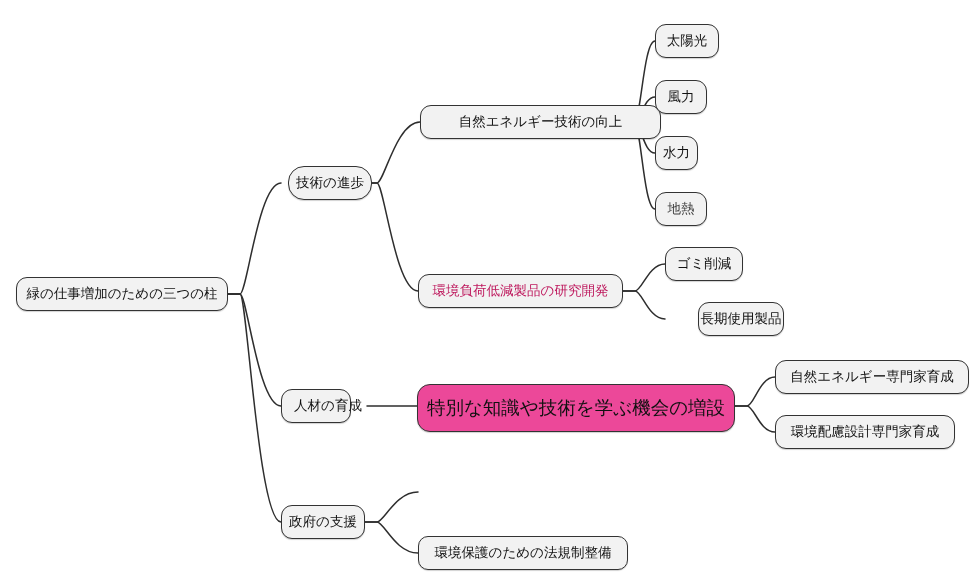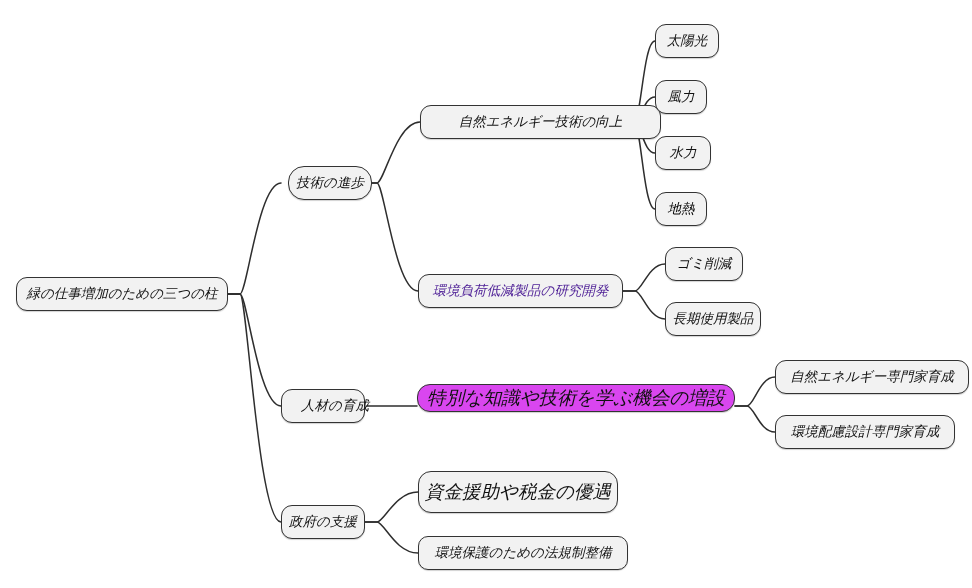--- a/index.html
+++ b/index.html
@@ -30,21 +30,20 @@
     box-sizing: border-box;
     background: #f2f2f2;
     border: 1.6px solid #333333;
     border-radius: 11px;
     color: #111111;
     font-size: 13.5px;
     line-height: 1;
     white-space: nowrap;
     text-align: center;
     box-shadow: 0 1px 1px rgba(0,0,0,0.18);
-    font-style: italic;
   }
   .node.large {
     font-size: 18.5px;
     border-radius: 13px;
   }
 </style>
 </head>
 <body>
 
 <div id="stage" style="background: rgb(255, 255, 255);">
@@ -62,28 +61,27 @@
       <path d="M 623 291 L 635 291 C 642 291, 648.5 319, 665 319" fill="none" stroke="#2e2e2e" stroke-width="1.5" stroke-linecap="round"></path>
       <path d="M 367 406 L 417 406" fill="none" stroke="#2e2e2e" stroke-width="1.5" stroke-linecap="round"></path>
       <path d="M 735 406 L 747 406 C 754 406, 759.6 377, 775 377" fill="none" stroke="#2e2e2e" stroke-width="1.5" stroke-linecap="round"></path>
       <path d="M 735 406 L 747 406 C 754 406, 759.6 432, 775 432" fill="none" stroke="#2e2e2e" stroke-width="1.5" stroke-linecap="round"></path>
       <path d="M 365 522 L 377 522 C 384 522, 395.45 492, 418 492" fill="none" stroke="#2e2e2e" stroke-width="1.5" stroke-linecap="round"></path>
       <path d="M 365 522 L 377 522 C 384 522, 395.45 553, 418 553" fill="none" stroke="#2e2e2e" stroke-width="1.5" stroke-linecap="round"></path>
     </svg>
 
 <div class="node" style="left: 16px; top: 277px; width: 212px; height: 34px; background: rgb(242, 242, 242); border-color: rgb(51, 51, 51); color: rgb(17, 17, 17);">緑の仕事増加のための三つの柱</div>
     <div class="node" style="left: 288px; top: 166px; width: 84px; height: 34px; background: rgb(242, 242, 242); border-color: rgb(51, 51, 51); color: rgb(17, 17, 17); border-radius: 16px;">技術の進歩</div>
-    <div class="node" style="left: 281px; top: 389px; width: 84px; height: 34px; background: rgb(242, 242, 242); border-color: rgb(51, 51, 51); color: rgb(17, 17, 17); padding-left: 24px;">人材の育成</div>
+    <div class="node" style="left: 281px; top: 389px; width: 70px; height: 34px; background: rgb(242, 242, 242); border-color: rgb(51, 51, 51); color: rgb(17, 17, 17); padding-left: 24px;">人材の育成</div>
     <div class="node" style="left: 281px; top: 505px; width: 84px; height: 34px; background: rgb(242, 242, 242); border-color: rgb(51, 51, 51); color: rgb(17, 17, 17);">政府の支援</div>
     <div class="node" style="left: 420px; top: 105px; width: 241px; height: 34px; background: rgb(242, 242, 242); border-color: rgb(51, 51, 51); color: rgb(17, 17, 17);">自然エネルギー技術の向上</div>
-    <div class="node" style="left: 418px; top: 274px; width: 205px; height: 34px; background: rgb(242, 242, 242); border-color: rgb(51, 51, 51); color: #4c1d95;">環境負荷低減製品の研究開発</div>
+    <div class="node" style="left: 418px; top: 274px; width: 205px; height: 34px; background: rgb(242, 242, 242); border-color: rgb(51, 51, 51); color: #be185d;">環境負荷低減製品の研究開発</div>
     <div class="node" style="left: 655px; top: 24px; width: 64px; height: 34px; background: rgb(242, 242, 242); border-color: rgb(51, 51, 51); color: rgb(17, 17, 17);">太陽光</div>
     <div class="node" style="left: 655px; top: 80px; width: 52px; height: 34px; background: rgb(242, 242, 242); border-color: rgb(51, 51, 51); color: rgb(17, 17, 17);">風力</div>
-    <div class="node" style="left: 655px; top: 136px; width: 56px; height: 34px; background: rgb(242, 242, 242); border-color: rgb(51, 51, 51); color: rgb(17, 17, 17);">水力</div>
-    <div class="node" style="left: 655px; top: 192px; width: 52px; height: 34px; background: rgb(242, 242, 242); border-color: rgb(51, 51, 51); color: #000000;">地熱</div>
+    <div class="node" style="left: 655px; top: 136px; width: 43px; height: 34px; background: rgb(242, 242, 242); border-color: rgb(51, 51, 51); color: rgb(17, 17, 17);">水力</div>
+    <div class="node" style="left: 655px; top: 192px; width: 52px; height: 34px; background: rgb(242, 242, 242); border-color: rgb(51, 51, 51); color: #404040;">地熱</div>
     <div class="node" style="left: 665px; top: 247px; width: 78px; height: 34px; background: rgb(242, 242, 242); border-color: rgb(51, 51, 51); color: rgb(17, 17, 17); text-align: right;">ゴミ削減</div>
-    <div class="node" style="left: 665px; top: 302px; width: 96px; height: 34px; background: rgb(242, 242, 242); border-color: rgb(51, 51, 51); color: rgb(17, 17, 17);">長期使用製品</div>
-    <div class="node large" style="left: 417px; top: 384px; width: 318px; height: 28px; background: #d946ef; border-color: rgb(51, 51, 51); color: rgb(17, 17, 17);">特別な知識や技術を学ぶ機会の増設</div>
+    <div class="node" style="left: 698px; top: 302px; width: 86px; height: 34px; background: rgb(242, 242, 242); border-color: rgb(51, 51, 51); color: rgb(17, 17, 17);">長期使用製品</div>
+    <div class="node large" style="left: 417px; top: 384px; width: 318px; height: 48px; background: #ec4899; border-color: rgb(51, 51, 51); color: rgb(17, 17, 17);">特別な知識や技術を学ぶ機会の増設</div>
     <div class="node" style="left: 775px; top: 360px; width: 194px; height: 34px; background: rgb(242, 242, 242); border-color: rgb(51, 51, 51); color: rgb(17, 17, 17);">自然エネルギー専門家育成</div>
     <div class="node" style="left: 775px; top: 415px; width: 180px; height: 34px; background: rgb(242, 242, 242); border-color: rgb(51, 51, 51); color: rgb(17, 17, 17);">環境配慮設計専門家育成</div>
-    <div class="node large" style="left: 418px; top: 471px; width: 200px; height: 42px; background: rgb(242, 242, 242); border-color: rgb(51, 51, 51); color: rgb(17, 17, 17);">資金援助や税金の優遇</div>
     <div class="node" style="left: 418px; top: 536px; width: 210px; height: 34px; background: rgb(242, 242, 242); border-color: rgb(51, 51, 51); color: rgb(17, 17, 17); border-radius: 10px;">環境保護のための法規制整備</div>
   </div>
 
 </body></html>

